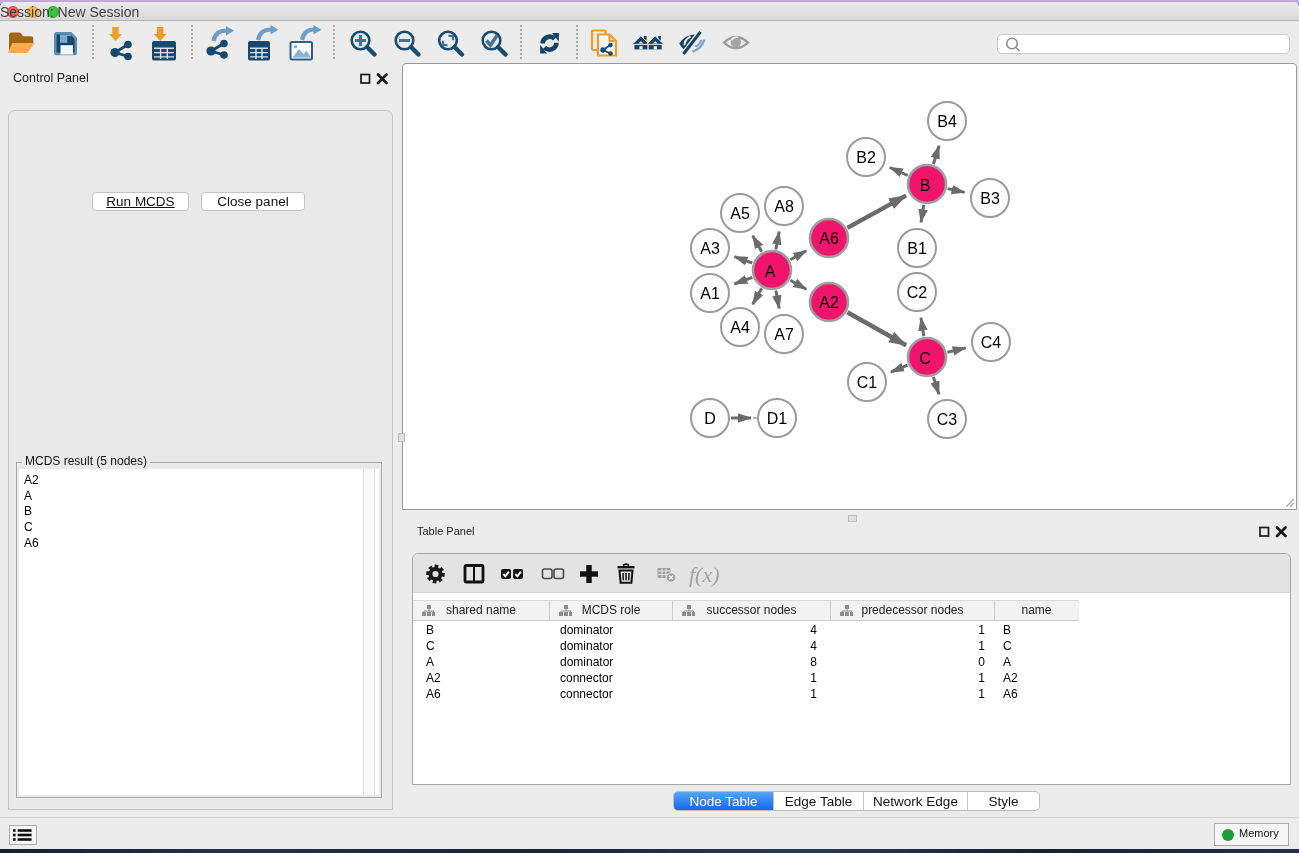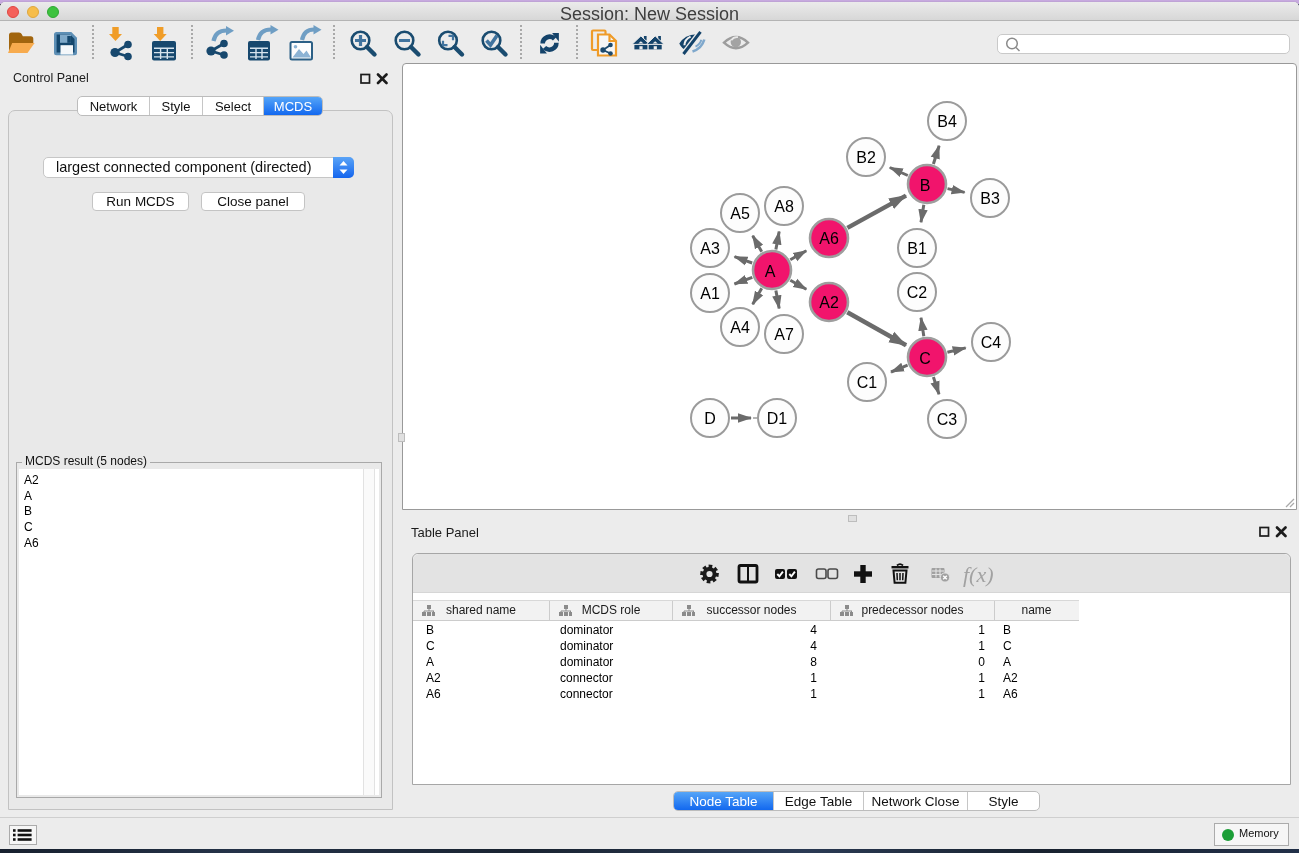--- a/index.html
+++ b/index.html
@@ -2,21 +2,21 @@
 <html><head><meta charset="utf-8">
 <style>
 * { margin:0; padding:0; box-sizing:border-box; }
 html,body { width:1299px; height:853px; overflow:hidden; font-family:"Liberation Sans",sans-serif; }
 body { background:linear-gradient(90deg,#17202e 0%,#253349 18%,#1a2432 40%,#2b3b55 62%,#18222f 80%,#223049 100%); position:relative; }
 #desktoptop { position:absolute; left:0; top:0; width:1299px; height:4px; background:#c7aadf; }
 #win { position:absolute; left:0; top:2px; width:1299px; height:847px; background:#ececec; border-radius:5px 5px 0 0; overflow:hidden; box-shadow:0 0 1px rgba(0,0,0,.4); }
 
 #titlebar { position:absolute; left:0; top:0; width:100%; height:19px; background:linear-gradient(#ebebeb,#d7d7d7); border-bottom:1px solid #b4b4b4; border-radius:5px 5px 0 0; }
 #titlebar .tl { position:absolute; top:4px; width:12px; height:12px; border-radius:50%; }
-#title { position:absolute; top:2px; left:0; width:100%; text-align:center; font-size:18px; color:#3e3e3e; }
+#title { position:absolute; top:2px; left:0; width:100%; text-align:left; font-size:14px; color:#3e3e3e; }
 
 #toolbar { position:absolute; left:0; top:20px; width:100%; height:40px; background:#ececec; }
 .sep { position:absolute; top:3px; height:34px; width:0; border-left:2px dotted #a9a9a9; }
 #searchbox { position:absolute; left:997px; top:12px; width:293px; height:20px; background:#fff; border:1px solid #c9c9c9; border-radius:5px; }
 
 #cp { position:absolute; left:0; top:60px; width:395px; height:754px; }
 #cptitle { position:absolute; left:13px; top:9px; font-size:12.5px; color:#1c1c1c; }
 .panbtn { position:absolute; }
 #cpbody { position:absolute; left:8px; top:48px; width:385px; height:700px; background:#e9e9e9; border:1px solid #c2c2c2; border-radius:7px 7px 0 0; }
 
@@ -33,23 +33,23 @@
 #fslegend { position:absolute; left:5px; top:-9px; background:#e9e9e9; padding:0 3px; font-size:12px; color:#111; }
 #fslist { position:absolute; left:2px; top:6px; width:360px; height:326px; background:#fff; font-size:12px; color:#000; padding:4px 0 0 5px; line-height:15.7px; }
 #fssb { position:absolute; right:6px; top:6px; width:12px; height:326px; background:#fafafa; border-left:1px solid #e2e2e2; border-right:1px solid #e2e2e2; }
 
 #netwin { position:absolute; left:402px; top:61px; width:895px; height:447px; background:#fff; border:1px solid #999; border-radius:4px 4px 0 0; }
 #nettitle { position:absolute; left:0; top:0; width:100%; height:22px; background:linear-gradient(#f2f2f2,#d5d5d5); border-bottom:1px solid #aaa; border-radius:4px 4px 0 0; }
 #nettitle .tl { position:absolute; top:5px; width:11px; height:11px; border-radius:50%; }
 #nettitletext { position:absolute; top:3px; width:100%; text-align:center; font-size:14.5px; color:#333; }
 
 #tp { position:absolute; left:402px; top:514px; width:897px; height:300px; }
-#tptitle { position:absolute; left:9px; top:9px; font-size:13px; color:#1c1c1c; }
+#tptitle { position:absolute; left:15px; top:9px; font-size:11px; color:#1c1c1c; }
 #tpbox { position:absolute; left:10px; top:37px; width:879px; height:232px; background:#fff; border:1px solid #a6a6a6; border-radius:6px 6px 0 0; }
-#tptools { position:absolute; left:0; top:0; width:877px; height:39px; background:#e3e3e3; border-bottom:1px solid #d6d6d6; border-radius:6px 6px 0 0;text-align:center; }
+#tptools { position:absolute; left:0; top:0; width:877px; height:39px; background:#e3e3e3; border-bottom:1px solid #d6d6d6; border-radius:6px 6px 0 0; }
 #thead { position:absolute; left:0; top:46px; width:666px; height:21px; background:#f2f2f2; border-top:1px solid #d8d8d8; border-bottom:1px solid #ccc; display:flex; }
 .hticon { position:absolute; left:9px; top:4px; }
 #thead .hc { position:relative; height:100%; border-right:1px solid #ccc; font-size:12px; color:#1a1a1a; text-align:center; line-height:19px; }
 #thead .hc:last-child { border-right:none; }
 .trow { position:absolute; width:675px; height:16px; font-size:12px; color:#000; }
 .trow span { position:absolute; }
 #tptabs { left:271px; top:275px; font-size:13.5px; }
 
 #statusbar { position:absolute; left:0; top:815px; width:1299px; height:30px; background:#ececec; border-top:1px solid #cfcfcf; }
 #listbtn { position:absolute; left:9px; top:7px; width:28px; height:20px; background:#f6f6f6; border:1px solid #ababab; }
@@ -217,33 +217,21 @@
   <div id="cp">
     <div id="cptitle">Control Panel</div>
     <svg class="panbtn" style="left:360px;top:11px;" width="30" height="13">
       <rect x="1" y="1.5" width="8.5" height="8.5" fill="none" stroke="#1c1c1c" stroke-width="1.7"></rect>
       <g stroke="#1c1c1c" stroke-width="2.6" stroke-linecap="round">
           <line x1="18" y1="1.5" x2="26.5" y2="10"></line>
           <line x1="26.5" y1="1.5" x2="18" y2="10"></line>
         </g>
     </svg>
     <div id="cpbody"></div>
-    <div class="seg" id="cptabs">
-      <div style="width:72px">Network</div>
-      <div style="width:53px">Style</div>
-      <div style="width:61px">Select</div>
-      <div class="sel" style="width:58px">MCDS</div>
-    </div>
-    <div id="dropdown">largest connected component (directed)<div id="ddcap"><svg width="21" height="21">
-            <g fill="#fff">
-              <path d="M10.5,4 l4,4.5 h-8 z"></path>
-              <path d="M10.5,17 l4,-4.5 h-8 z"></path>
-            </g>
-          </svg></div></div>
-    <div class="btn" style="left:92px; top:129.5px; width:97px;">Run MCDS</div>
+    <div class="btn" style="left:92px; top:129.5px; width:97px;text-decoration:underline;">Run MCDS</div>
     <div class="btn" style="left:201px; top:129.5px; width:104px;">Close panel</div>
     <div id="fieldset">
       <div id="fslegend">MCDS result (5 nodes)</div>
       <div id="fslist">A2<br>A<br>B<br>C<br>A6</div>
       <div id="fssb"></div>
     </div>
   </div>
   <div id="netwin">
     <svg id="graph" style="position:absolute;left:0;top:23px;" width="893" height="423" viewBox="403 86 893 423">
       <defs>
@@ -477,21 +465,21 @@
           <span style="left:13px">A6</span>
           <span style="left:147px">connector</span>
           <span style="left:354px;width:50px;text-align:right">1</span>
           <span style="left:522px;width:50px;text-align:right">1</span>
           <span style="left:590px">A6</span>
         </div>
     </div>
     <div class="seg" id="tptabs">
       <div class="sel" style="width:100px">Node Table</div>
       <div style="width:90px">Edge Table</div>
-      <div style="width:104px">Network Close</div>
+      <div style="width:104px">Network Edge</div>
       <div style="width:71px">Style</div>
     </div>
   </div>
   <div class="grip" style="left:398px;top:431px;width:7px;height:9px;"></div>
   <div class="grip" style="left:848px;top:513px;width:9px;height:7px;"></div>
   <div id="statusbar">
     <div id="listbtn">
         <svg width="20" height="14" style="position:absolute;left:3px;top:2px;">
           <g fill="#111">
             <rect x="0" y="1.2" width="2.6" height="2.6"></rect>

